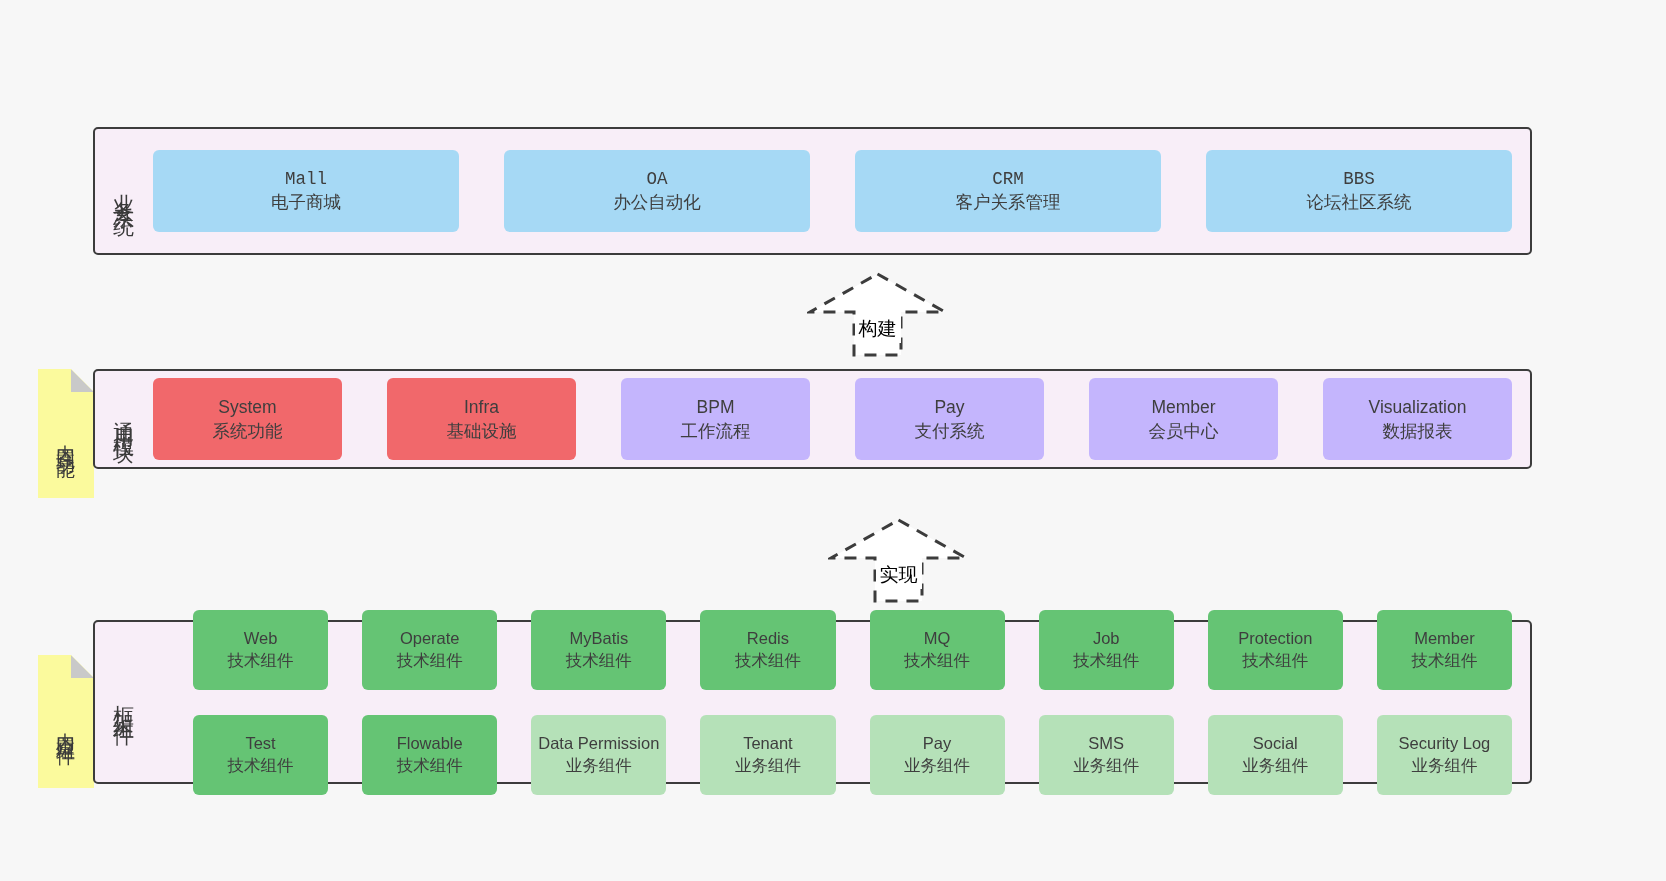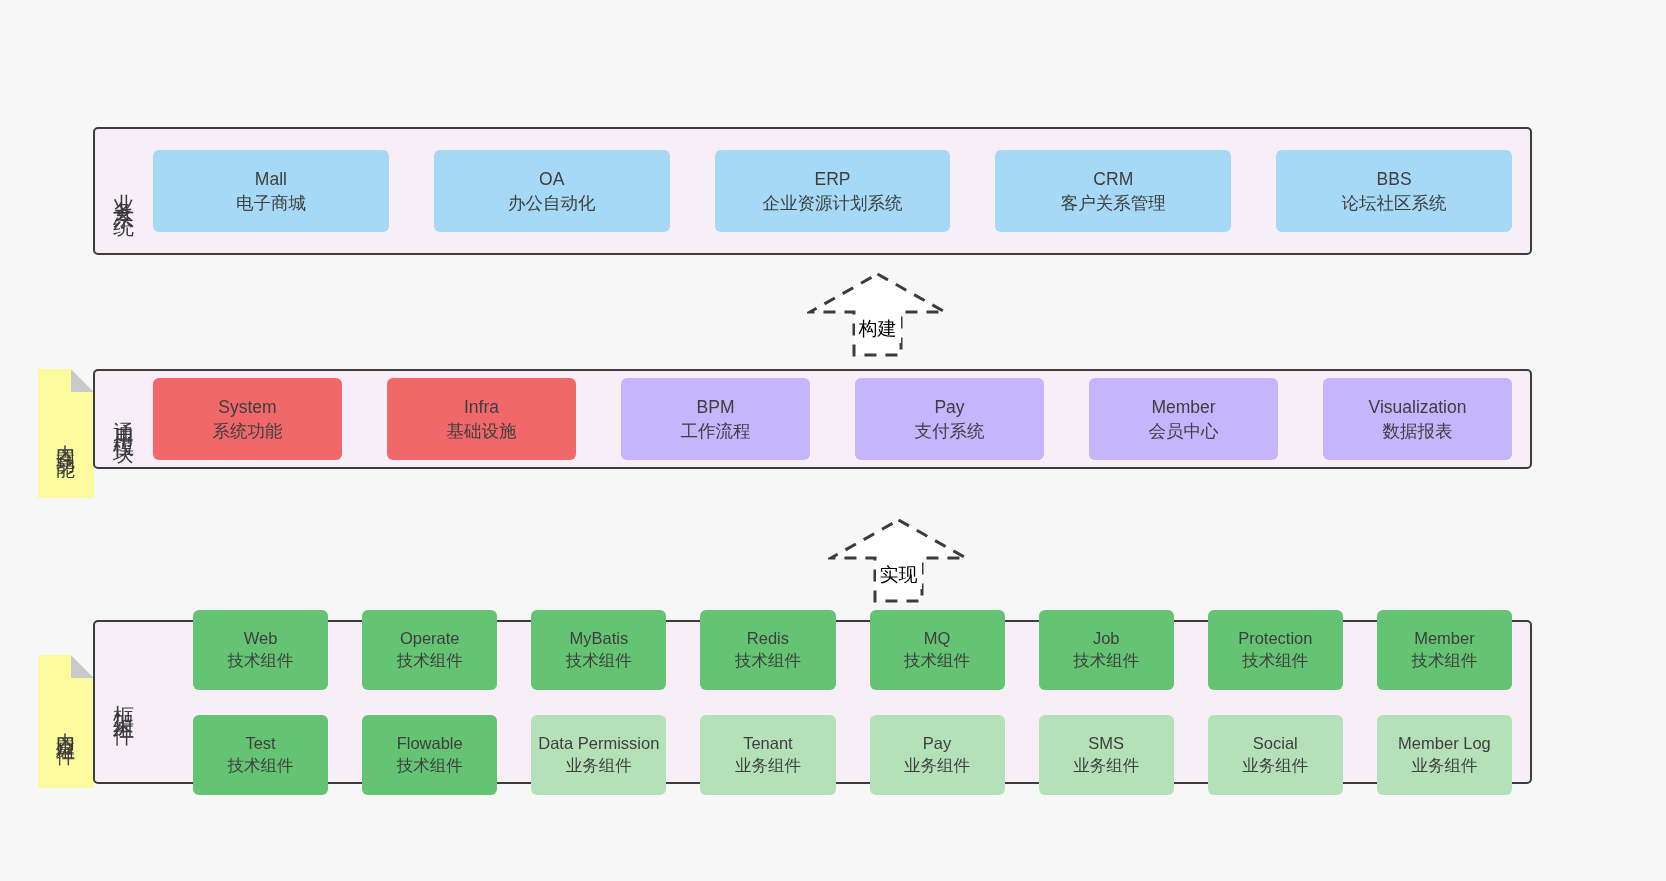--- a/index.html
+++ b/index.html
@@ -68,21 +68,21 @@
     align-items:center;
     justify-content:center;
     text-align:center;
     font-size:17.5px;
     line-height:1.38;
     color:#3e3e3e;
   }
   .band-components .box{height:80px;font-size:16.5px;line-height:1.32;}
   .box .en{white-space:pre-wrap;}
 
-  .blue{background:#a6d9f5;}
+  .blue{background:#a6d9f5;font-family:Liberation Mono, monospace;}
   .red{background:#f1686b;}
   .pink{background:#c4b5fd;}
   .green{background:#65c474;}
   .green-light{background:#b5e1b8;}
 
   
   .note{
     position:absolute;
     left:38px;width:56px;
     background:#fbfa9d;
@@ -136,24 +136,20 @@
     <div class="box-row">
       <div class="box blue">
         <div class="en">Mall</div>
         <div class="zh">电子商城</div>
       </div>
       <div class="box blue">
         <div class="en">OA</div>
         <div class="zh">办公自动化</div>
       </div>
       <div class="box blue">
-        <div class="en">ERP</div>
-        <div class="zh">企业资源计划系统</div>
-      </div>
-      <div class="box blue">
         <div class="en">CRM</div>
         <div class="zh">客户关系管理</div>
       </div>
       <div class="box blue">
         <div class="en">BBS</div>
         <div class="zh">论坛社区系统</div>
       </div>
     </div>
   </section>
 
@@ -275,20 +271,20 @@
         </div>
         <div class="box green-light">
           <div class="en">SMS</div>
           <div class="zh">业务组件</div>
         </div>
         <div class="box green-light">
           <div class="en">Social</div>
           <div class="zh">业务组件</div>
         </div>
         <div class="box green-light">
-          <div class="en">Member Log</div>
+          <div class="en">Security Log</div>
           <div class="zh">业务组件</div>
         </div>
       </div>
     </div>
   </section>
 
 </div>
 
 </body></html>

